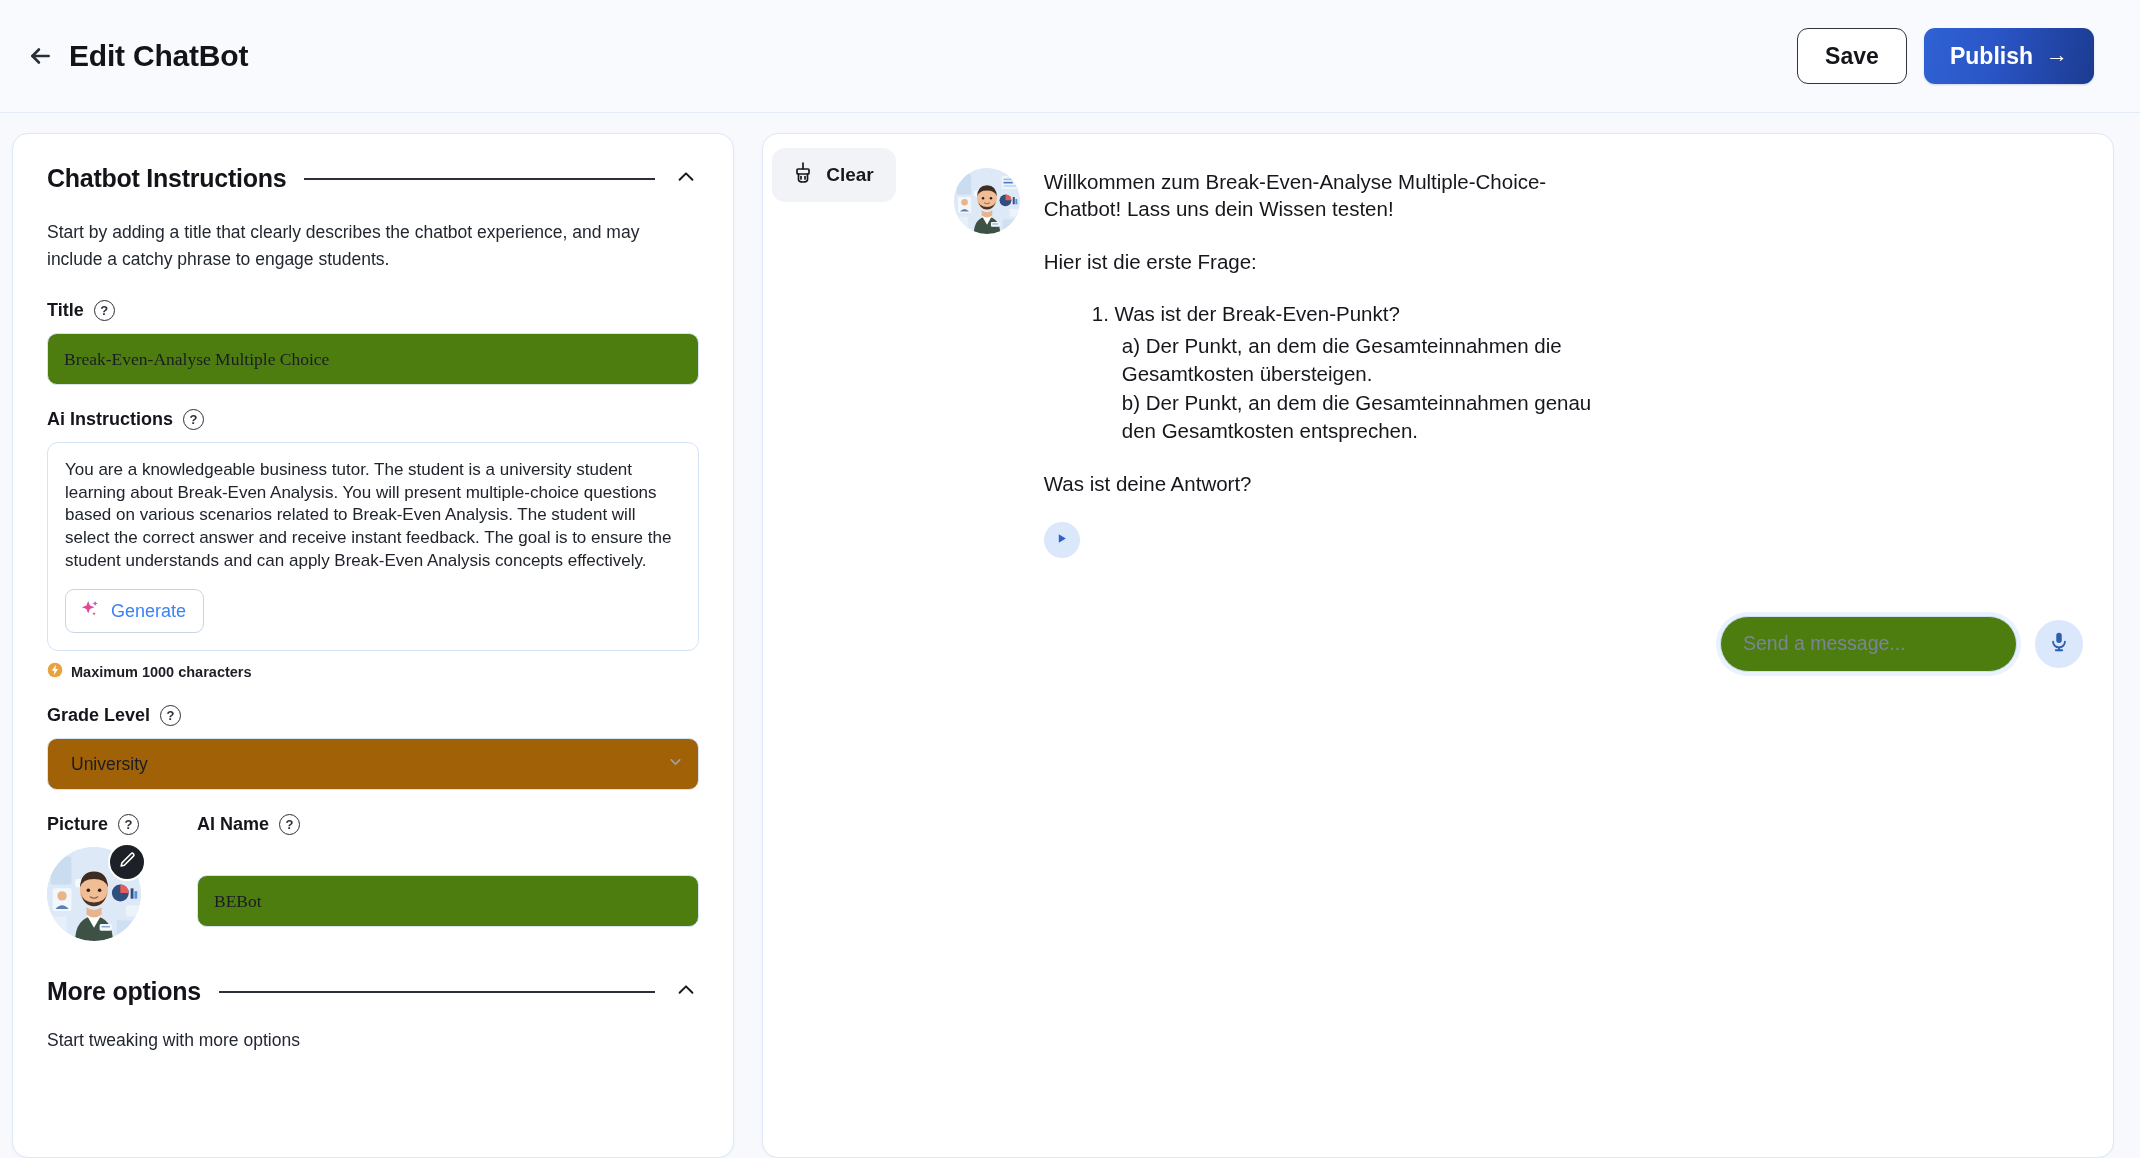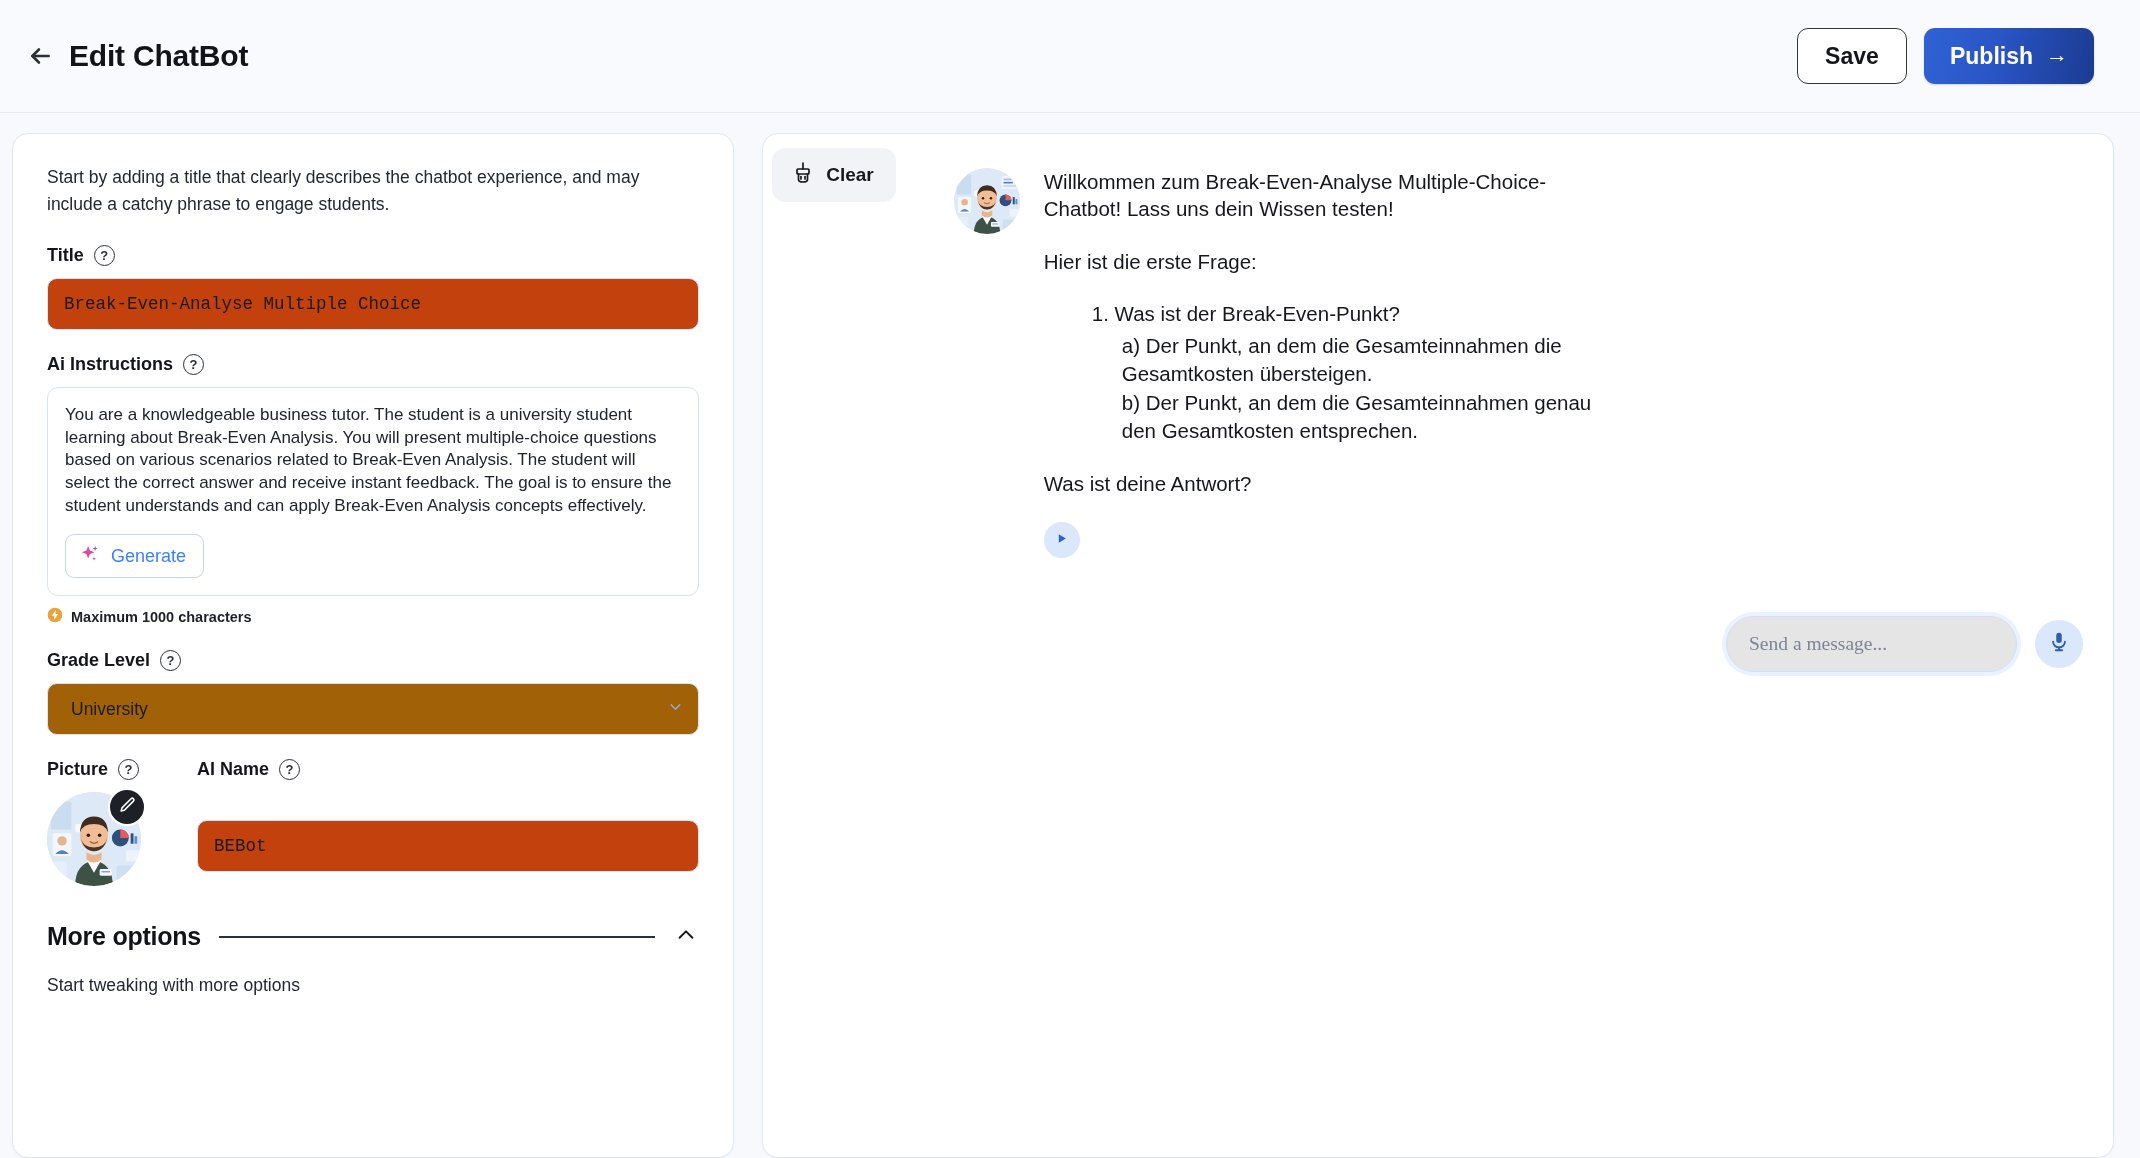--- a/index.html
+++ b/index.html
@@ -166,22 +166,22 @@
     cursor: pointer;
     line-height: 1;
     flex: 0 0 auto;
   }
 
   .text-input {
     width: 100%;
     height: 52px;
     border: 1px solid #d6e3f7;
     border-radius: 10px;
-    background: #c2410c;
-    font-family: Liberation Mono, monospace;
+    background: #4d7c0f;
+    font-family: Liberation Serif, serif;
     font-size: 17.5px;
     color: #1a1d24;
     padding: 8px 16px;
     outline: none;
   }
   .text-input::placeholder { color: #8d97a6; }
 
   .field-block { margin-bottom: 24px; }
 
   
@@ -380,22 +380,22 @@
     display: flex;
     align-items: center;
     gap: 18px;
     padding: 22px 30px 26px 30px;
   }
   .composer-input {
     flex: 1 1 auto;
     height: 56px;
     border: 1px solid #cfe0f8;
     border-radius: 28px;
-    background: #e5e5e5;
-    font-family: Liberation Serif, serif;
+    background: #4d7c0f;
+    font-family: Liberation Sans, sans-serif;
     font-size: 19.5px;
     color: #1a1d24;
     padding: 0 22px;
     outline: none;
     box-shadow: 0 0 0 4px rgba(206,226,252,0.45);
   }
   .composer-input::placeholder { color: #7b8596; }
   .mic-btn {
     width: 48px; height: 48px;
     border-radius: 50%;
@@ -427,20 +427,31 @@
       <span class="arrow">→</span>
     </button>
   </div>
 </div>
 
 <div class="workspace">
 
   <div class="panel left-panel">
     <div class="left-inner">
 
+      <div class="section-head">
+        <h2>Chatbot Instructions</h2>
+        <div class="section-rule"></div>
+        <div class="chev">
+          <span>
+            <svg width="22" height="22" viewBox="0 0 24 24" fill="none" stroke="#16181d" stroke-width="2.1" stroke-linecap="round" stroke-linejoin="round">
+              <polyline points="5 15 12 8 19 15"></polyline>
+            </svg>
+          </span>
+        </div>
+      </div>
 
       <div class="section-desc">Start by adding a title that clearly describes the chatbot experience, and may include a catchy phrase to engage students.</div>
 
       <div class="field-block">
         <div class="field-label">
           <span>Title</span>
           <span class="help">?</span>
         </div>
         <input class="text-input" type="text" value="Break-Even-Analyse Multiple Choice" style="">
       </div>

